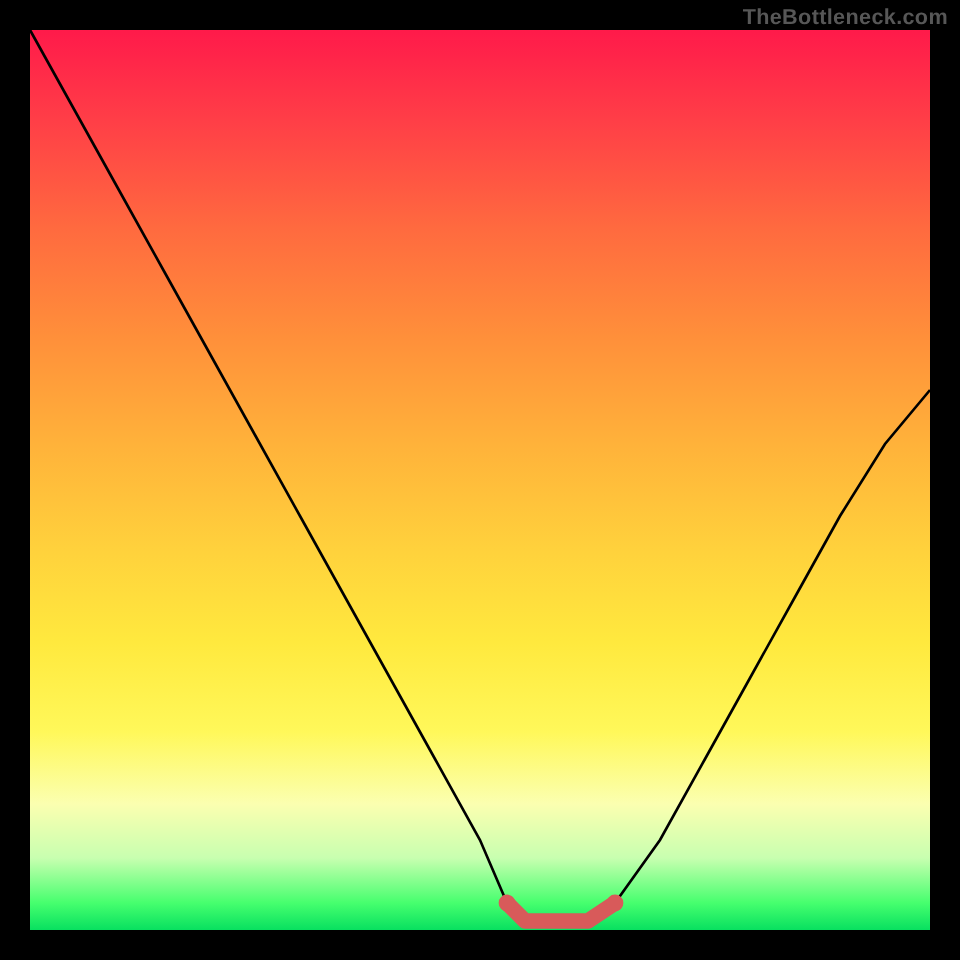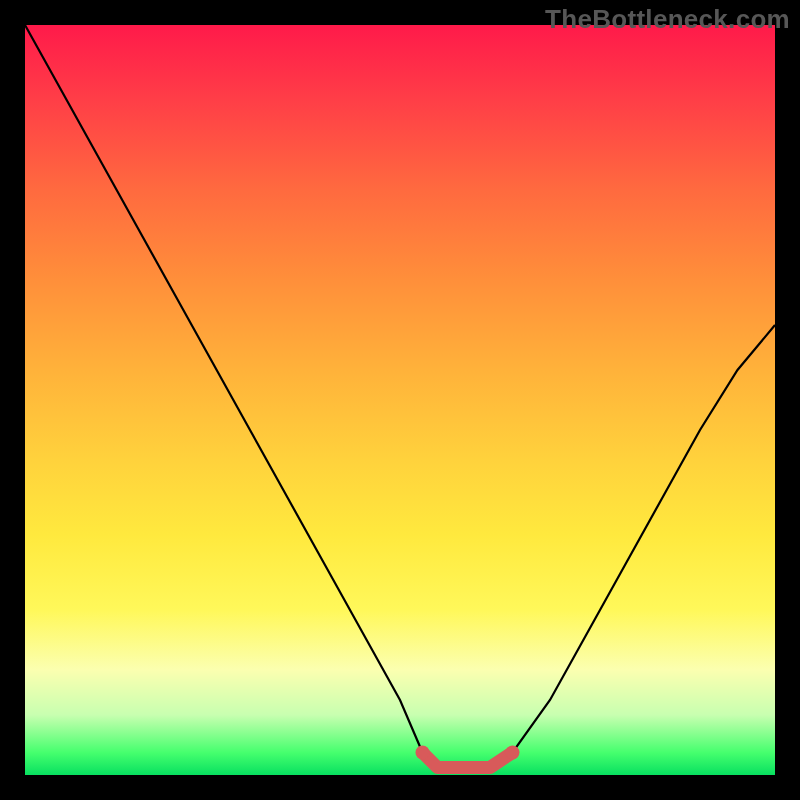--- a/index.html
+++ b/index.html
@@ -31,21 +31,21 @@
       #c8ffb0 92%,
       #46ff6e 97%,
       #08e060 100%
     );
   }
   .watermark {
     position: absolute;
     top: 4px;
     right: 10px;
     color: #575757;
-    font-size: 26px;
+    font-size: 18px;
     font-weight: 600;
     letter-spacing: 0.3px;
     user-select: none;
   }
   svg.curve {
     position: absolute;
     left: 25px;
     top: 25px;
     width: 750px;
     height: 750px;

